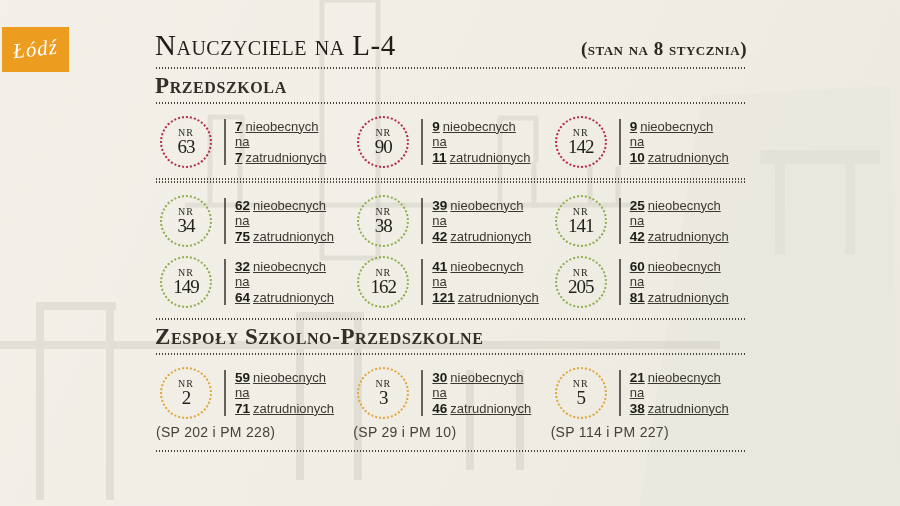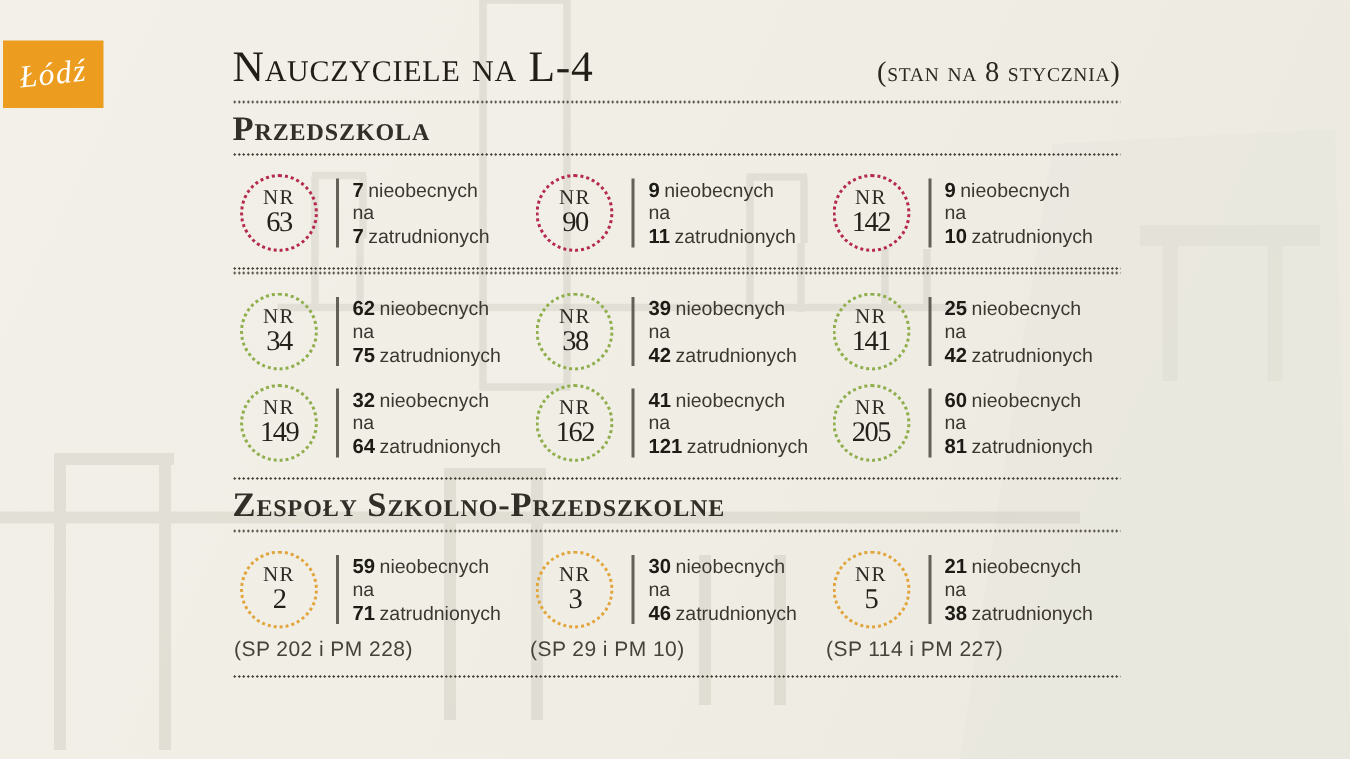--- a/index.html
+++ b/index.html
@@ -23,21 +23,21 @@
 
   .content { position:absolute; left:155px; top:16px; width:592px; }
 
   .titlebar { height:50px; display:flex; align-items:flex-end; padding-bottom:6px; }
   h1 {
     font-family:"Liberation Serif", serif; font-variant:small-caps; font-weight:500;
     font-size:29px; line-height:1; color:#211e18; letter-spacing:0.5px;
   }
   .subtitle {
     margin-left:auto; font-family:"Liberation Serif", serif; font-variant:small-caps;
-    font-size:19px; line-height:1.15; color:#2b2822; letter-spacing:0.5px;
+    font-size:19px; line-height:1.15; color:#2b2822; letter-spacing:0.5px;font-weight:bold;
   }
 
   .dotline {
     height:2px; margin:1px 0;
     background-image:radial-gradient(circle, #46433a 0.8px, transparent 0.9px);
     background-size:3px 2px; background-repeat:repeat-x; background-position:left center;
   }
 
   h2 {
     font-family:"Liberation Serif", serif; font-variant:small-caps; font-weight:600;
@@ -49,29 +49,29 @@
   .row.tight { padding-top:0; }
 
   .bwrap { display:flex; flex-direction:column; }
   .badge { display:flex; align-items:center; }
   .circle {
     flex:0 0 auto; width:52px; height:52px; margin-left:5px;
     border:2px dotted #999; border-radius:50%;
     display:flex; flex-direction:column; align-items:center; justify-content:center;
   }
   .nr {
-    font-family:"Liberation Serif", serif; font-size:14px; line-height:1;
+    font-family:"Liberation Serif", serif; font-size:10px; line-height:1;
     letter-spacing:1px; color:#2c2a24; margin-bottom:1px;
   }
   .num {
     font-family:"Liberation Serif", serif; font-size:19px; line-height:0.85;
     color:#23211c; letter-spacing:-1px;
   }
   .vline { width:2px; height:46px; background:#4b483f; opacity:.85; margin:0 9px 0 12px; }
-  .stats { font-size:13px; line-height:15.5px; color:#3b3831; }
+  .stats { font-size:13px; line-height:15.5px; color:#3b3831;text-decoration:underline; }
   .stats b { color:#1d1b16; font-size:13.5px; margin-right:3px; }
   .caption { font-size:14px; color:#45423a; margin:5px 0 0 1px; letter-spacing:0.3px; }
 </style>
 </head>
 <body>
 
 <svg class="bg" viewBox="0 0 900 506" xmlns="http://www.w3.org/2000/svg" aria-hidden="true">
   <rect x="322" y="0" width="56" height="258" fill="#f3f1e9" stroke="#d5d3c9" stroke-width="5" opacity="0.55"></rect>
   <polygon points="640,506 702,96 890,86 900,506" fill="#e8e7df" opacity="0.8"></polygon>
   <g stroke="#c9c7bb" stroke-width="5" fill="none" opacity="0.35">

